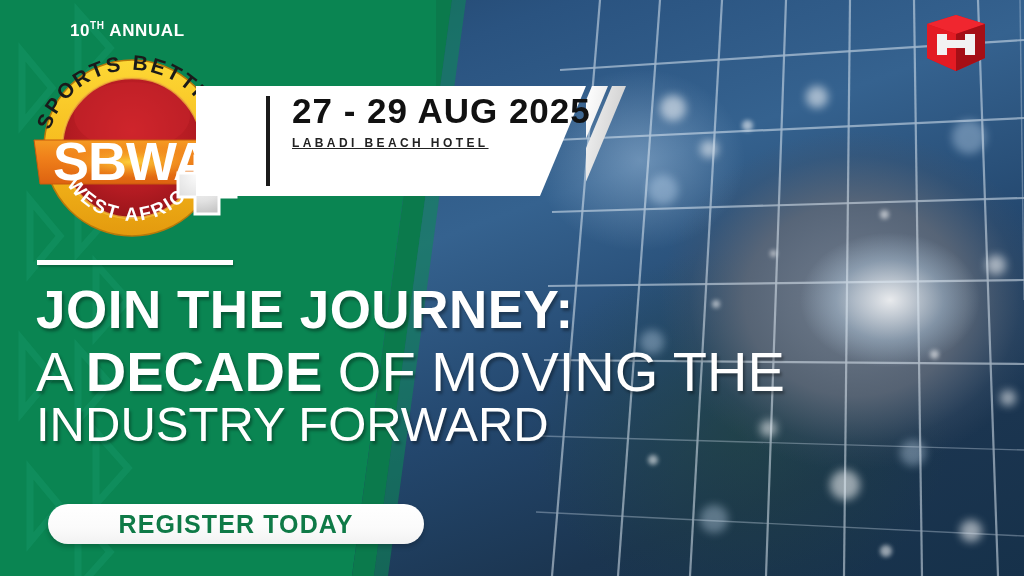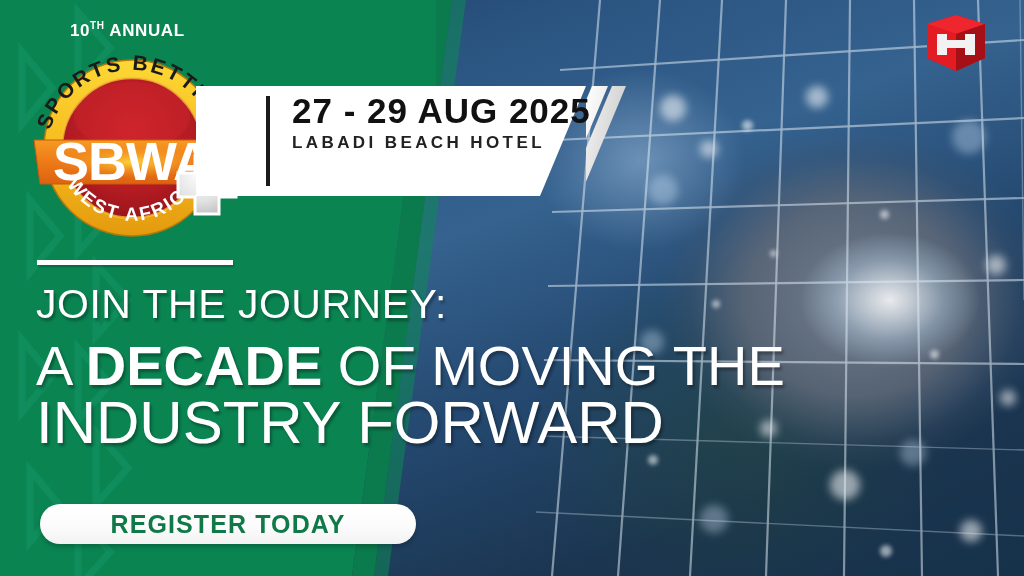--- a/index.html
+++ b/index.html
@@ -82,40 +82,40 @@
   #date-stripe2 {
     position:absolute; left:586px; top:86px; width:44px; height:110px;
     background:linear-gradient(100deg,#f4f4f4 0%,#d5d5d5 60%,#b8b8b8 100%);
     clip-path:polygon(26px 0, 40px 0, -6px 110px, -20px 110px);
   }
   #date-divider {
     position:absolute; left:266px; top:96px; width:4px; height:90px; background:#1a1a1a;
   }
   #date-text { position:absolute; left:292px; top:90px; width:300px; }
   #date-line  { font-size:35px; font-weight:bold; color:#111; letter-spacing:1px; line-height:42px; white-space:nowrap; }
-  #venue-line { font-size:17px; font-weight:bold; color:#222; letter-spacing:3.4px; line-height:22px; white-space:nowrap; }
+  #venue-line { font-size:12px; font-weight:bold; color:#222; letter-spacing:3.4px; line-height:22px; white-space:nowrap;text-decoration:underline; }
   #city-line  { font-size:33px; font-weight:bold; color:#111; letter-spacing:1px; line-height:40px; white-space:nowrap; }
 
   
   #rule { position:absolute; left:37px; top:260px; width:196px; height:5px; background:#fff;
           box-shadow:1px 2px 2px rgba(0,0,0,.22); }
   #headline { position:absolute; left:36px; top:284px; width:880px; }
   .hl {
     color:#ffffff; line-height:.98;
     text-shadow:2px 3px 3px rgba(0,0,0,.33);
     white-space:nowrap;
   }
-  #hl1 { font-size:41px; font-weight:normal; letter-spacing:.5px; margin-bottom:15px; }
+  #hl1 { font-size:53px; font-weight:bold; letter-spacing:.5px; margin-bottom:9px; }
   #hl2 { font-size:56px; font-weight:normal; letter-spacing:0px; }
-  #hl3 { font-size:60px; font-weight:normal; letter-spacing:0px; }
+  #hl3 { font-size:49px; font-weight:normal; letter-spacing:0px; }
   .hl b { font-weight:bold; }
 
   
   #cta {
-    position:absolute; left:40px; top:504px; width:376px; height:40px;
+    position:absolute; left:48px; top:504px; width:376px; height:40px;
     background:linear-gradient(180deg,#ffffff 0%,#fbfbfb 60%,#f2f2f2 100%);
     border-radius:20px; display:flex; align-items:center; justify-content:center;
     box-shadow:0 3px 5px rgba(0,0,0,.22);
     cursor:pointer;
   }
   #cta-label {
     color:#0f7a47; font-size:25px; font-weight:bold; letter-spacing:1.1px;
   }
 </style>
 </head>

